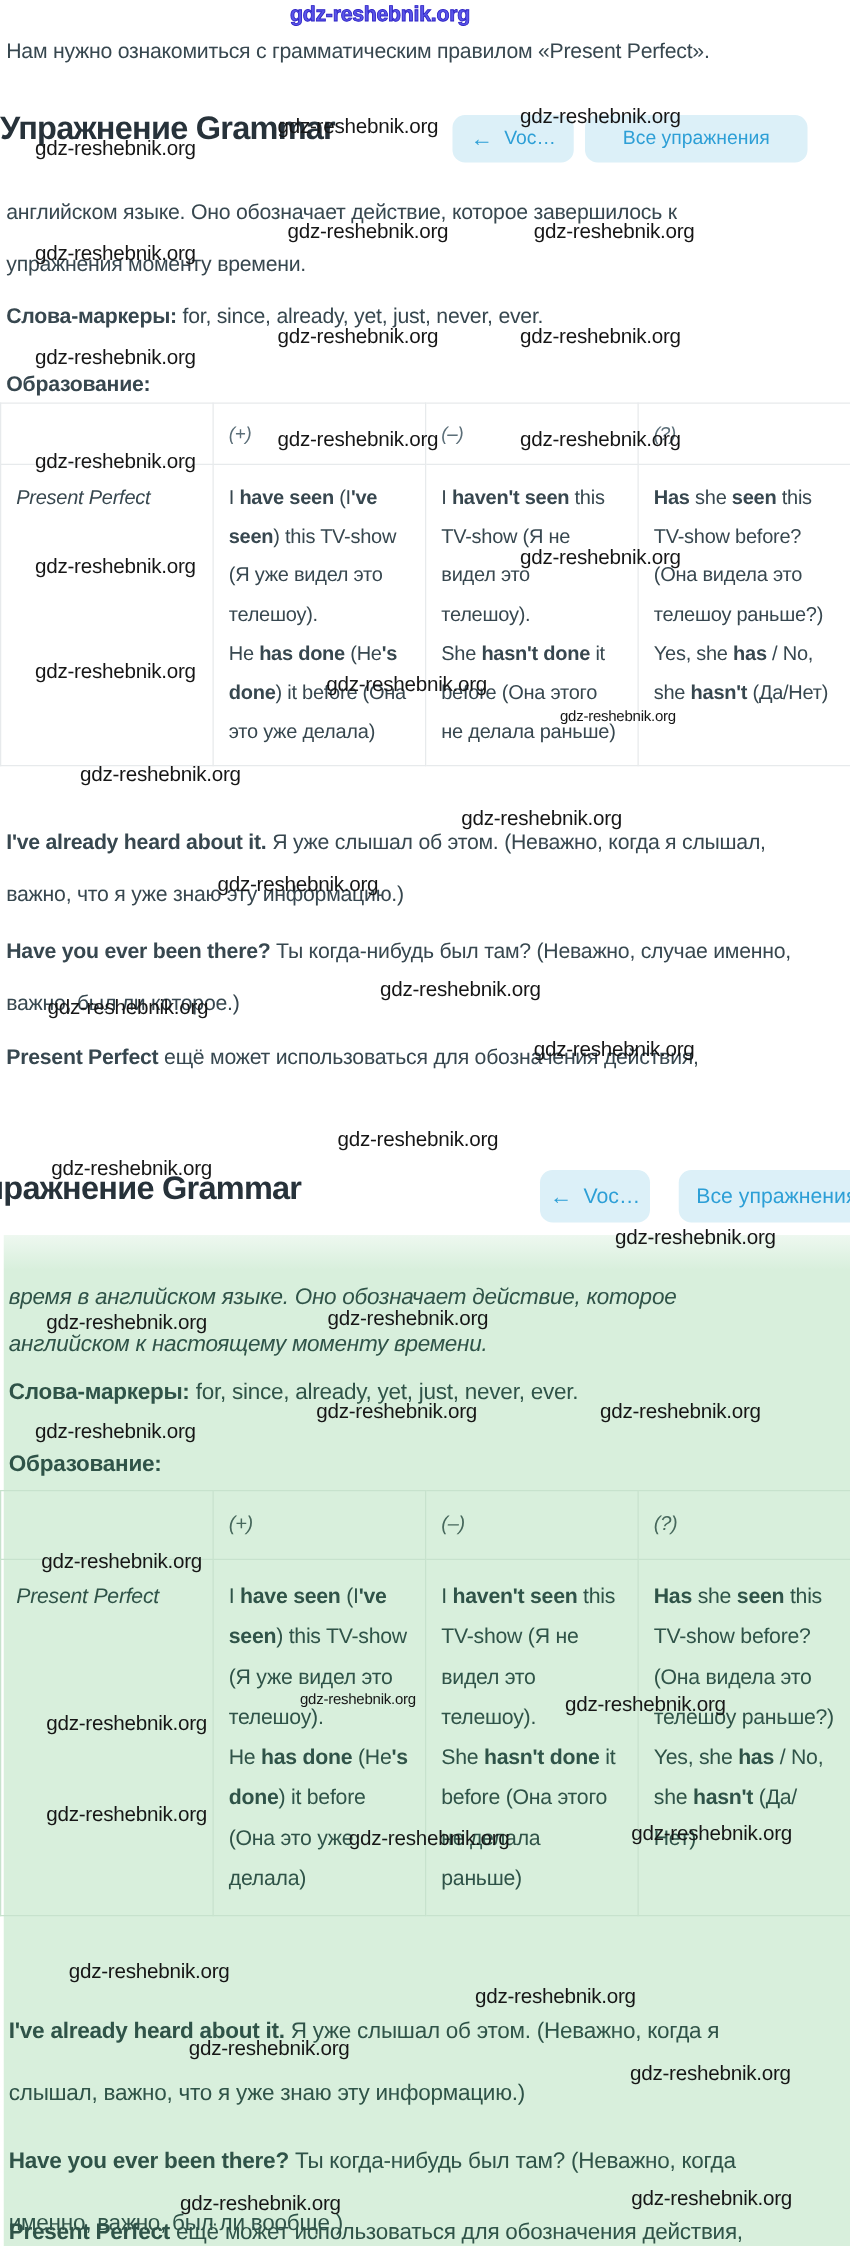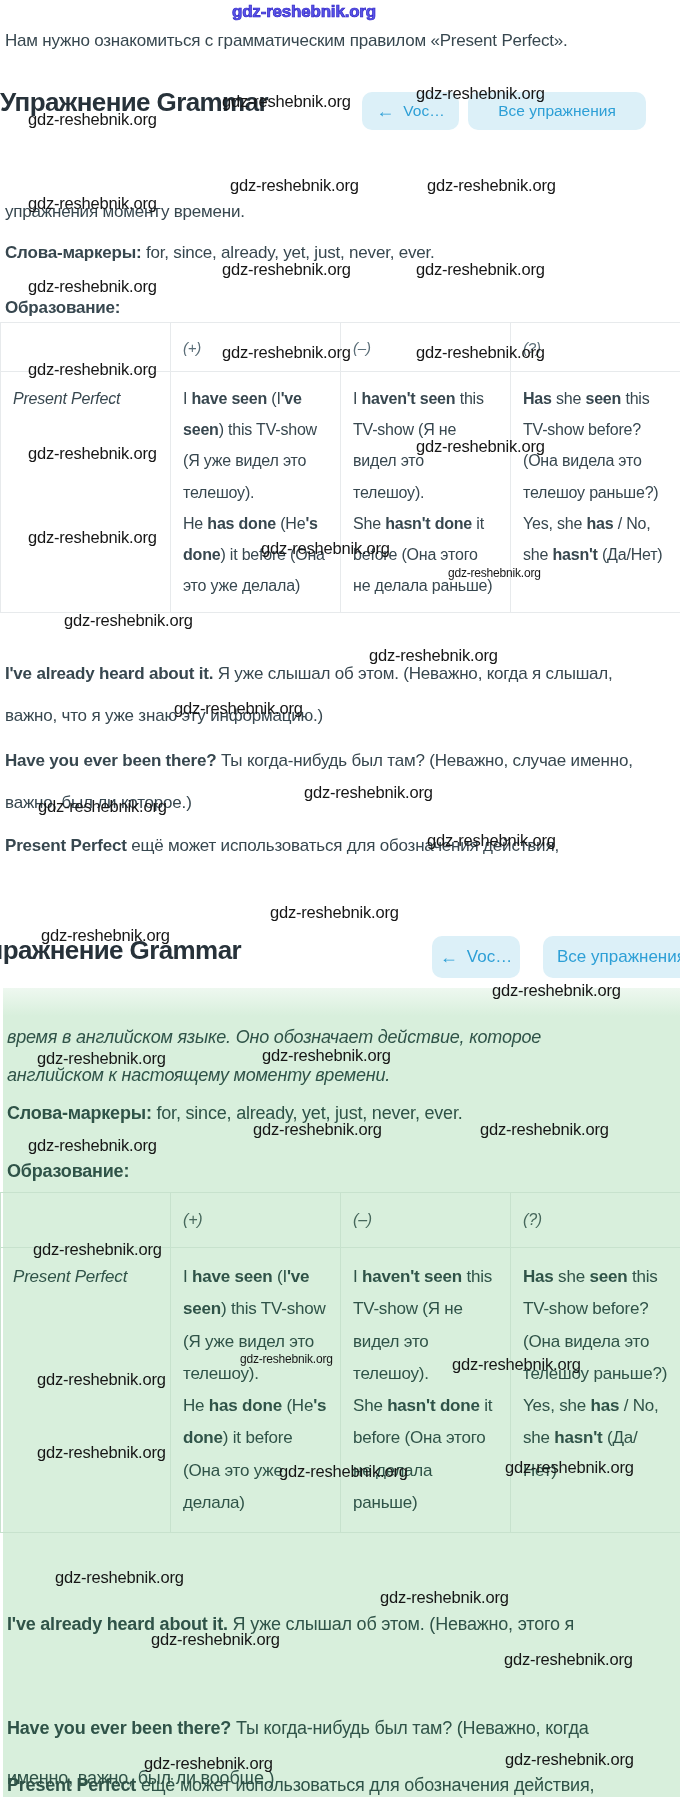--- a/index.html
+++ b/index.html
@@ -116,21 +116,21 @@
   <h1 class="abs h1">Упражнение Grammar</h1>
 
   <button class="btn btn-back1">
     <span class="arrow">←</span>
     <span>Voc…</span>
   </button>
   <button class="btn btn-all1">
     <span>Все упражнения</span>
   </button>
 
-  <p class="abs para"><br><span>упражнения моменту времени.</span></p>
+  <p class="abs para"><span>английском языке. Оно обозначает действие, которое завершилось к</span><br><span>упражнения моменту времени.</span></p>
 
   <p class="abs markers1"><b>Слова-маркеры:</b><span> for, since, already, yet, just, never, ever.</span></p>
 
   <p class="abs formation1">Образование:</p>
 
   <table class="t1">
     <colgroup>
         <col style="width:170px">
         <col style="width:170px">
         <col style="width:170px">
@@ -188,17 +188,17 @@
     </tr>
     <tr>
       <td class="row-label">Present Perfect</td>
       <td><span>I </span><b>have seen</b><span> (I</span><b>'ve seen</b><span>) this TV-show (Я уже видел это телешоу).</span><br><span>He </span><b>has done</b><span> (He</span><b>'s done</b><span>) it before (Она это уже делала)</span></td>
       <td><span>I </span><b>haven't seen</b><span> this TV-show (Я не видел это телешоу).</span><br><span>She </span><b>hasn't done</b><span> it before (Она этого не делала раньше)</span></td>
       <td><b>Has</b><span> she </span><b>seen</b><span> this TV-show before? (Она видела это телешоу раньше?)</span><br><span>Yes, she </span><b>has</b><span> / No, she </span><b>hasn't</b><span> (Да/Нет)</span></td>
     </tr>
   </tbody>
     </table>
 
-  <p class="abs g-ex1 gtext"><b>I've already heard about it.</b><span> Я уже слышал об этом. (Неважно, этого я</span><br></p>
+  <p class="abs g-ex1 gtext"><b>I've already heard about it.</b><span> Я уже слышал об этом. (Неважно, когда я</span><br><span>слышал, важно, что я уже знаю эту информацию.)</span></p>
   <p class="abs g-ex2 gtext"><b>Have you ever been there?</b><span> Ты когда-нибудь был там? (Неважно, когда</span><br><span>именно, важно, был ли вообще.)</span></p>
   <p class="abs g-p6 gtext"><b>Present Perfect</b><span> ещё может использоваться для обозначения действия,</span></p>
 
 </div>
 
 </body></html>

